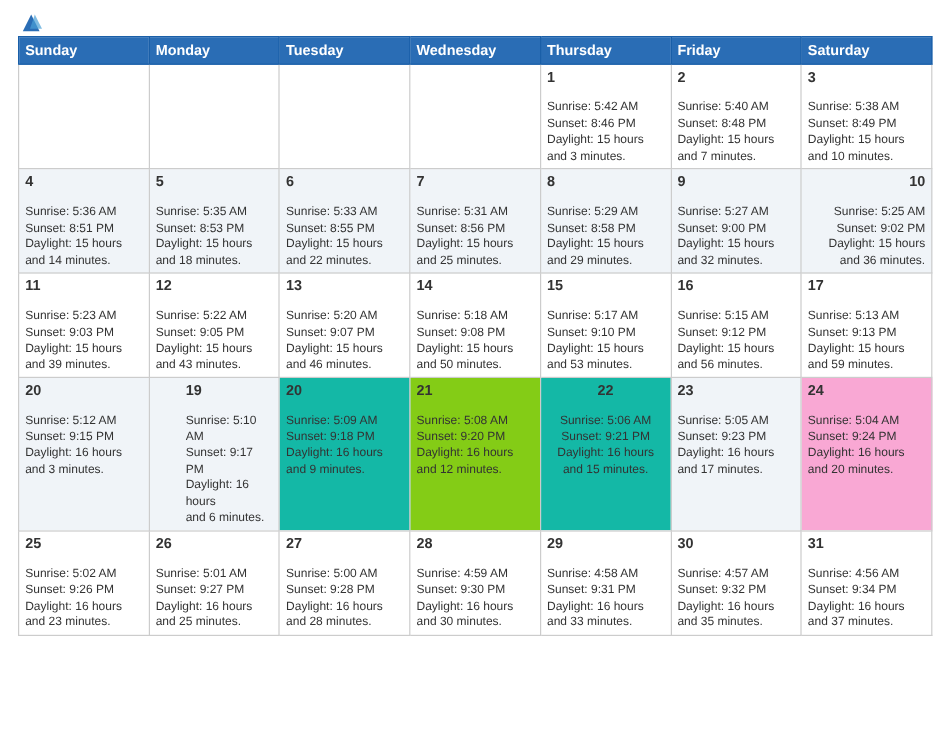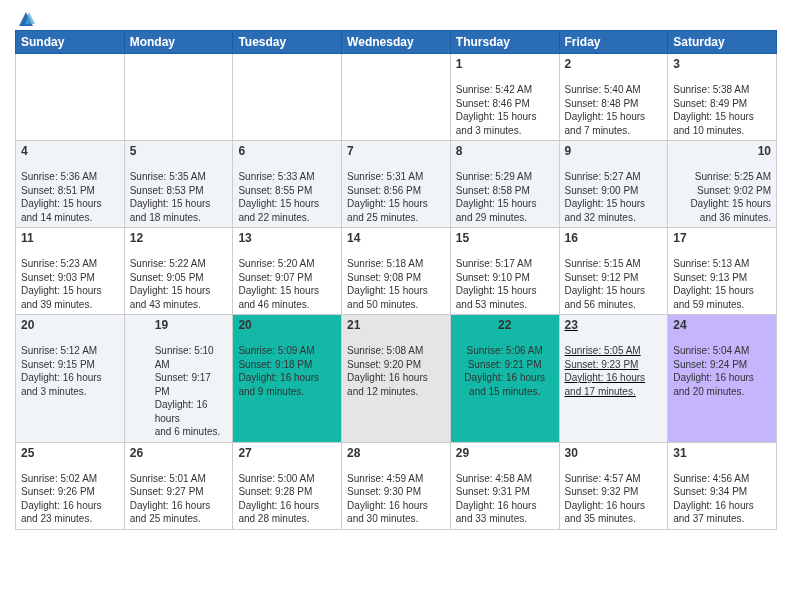--- a/index.html
+++ b/index.html
@@ -204,33 +204,33 @@
             <div class="day-info">Sunrise: 5:12 AM<br>Sunset: 9:15 PM<br>Daylight: 16 hours<br>and 3 minutes.</div>
           </td>
           <td style="background: rgb(240, 244, 248); padding-left: 30px;">
             <span class="day-num">19</span>
             <div class="day-info">Sunrise: 5:10 AM<br>Sunset: 9:17 PM<br>Daylight: 16 hours<br>and 6 minutes.</div>
           </td>
           <td style="background: #14b8a6;">
             <span class="day-num">20</span>
             <div class="day-info">Sunrise: 5:09 AM<br>Sunset: 9:18 PM<br>Daylight: 16 hours<br>and 9 minutes.</div>
           </td>
-          <td style="background: #e5e5e5;">
+          <td style="background: #84cc16;">
             <span class="day-num">21</span>
             <div class="day-info">Sunrise: 5:08 AM<br>Sunset: 9:20 PM<br>Daylight: 16 hours<br>and 12 minutes.</div>
           </td>
           <td style="background: #14b8a6; text-align: center;">
             <span class="day-num">22</span>
             <div class="day-info">Sunrise: 5:06 AM<br>Sunset: 9:21 PM<br>Daylight: 16 hours<br>and 15 minutes.</div>
           </td>
-          <td style="background: rgb(240, 244, 248); text-decoration: underline;">
+          <td style="background: rgb(240, 244, 248);">
             <span class="day-num">23</span>
             <div class="day-info">Sunrise: 5:05 AM<br>Sunset: 9:23 PM<br>Daylight: 16 hours<br>and 17 minutes.</div>
           </td>
-          <td style="background: #c4b5fd;">
+          <td style="background: #f9a8d4;">
             <span class="day-num">24</span>
             <div class="day-info">Sunrise: 5:04 AM<br>Sunset: 9:24 PM<br>Daylight: 16 hours<br>and 20 minutes.</div>
           </td>
         </tr>
         <tr>
           <td>
             <span class="day-num">25</span>
             <div class="day-info">Sunrise: 5:02 AM<br>Sunset: 9:26 PM<br>Daylight: 16 hours<br>and 23 minutes.</div>
           </td>
           <td>

